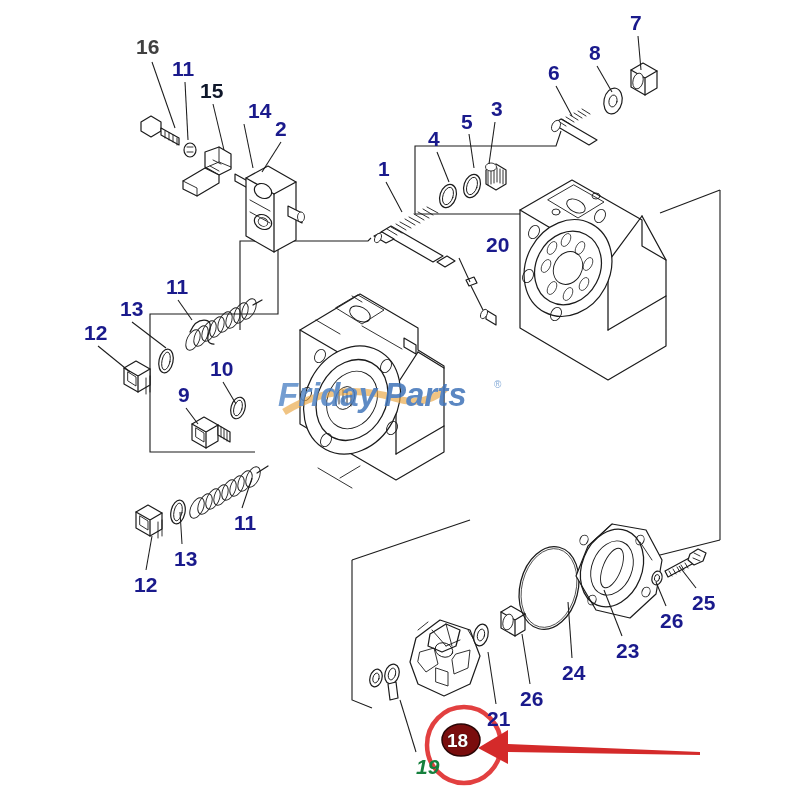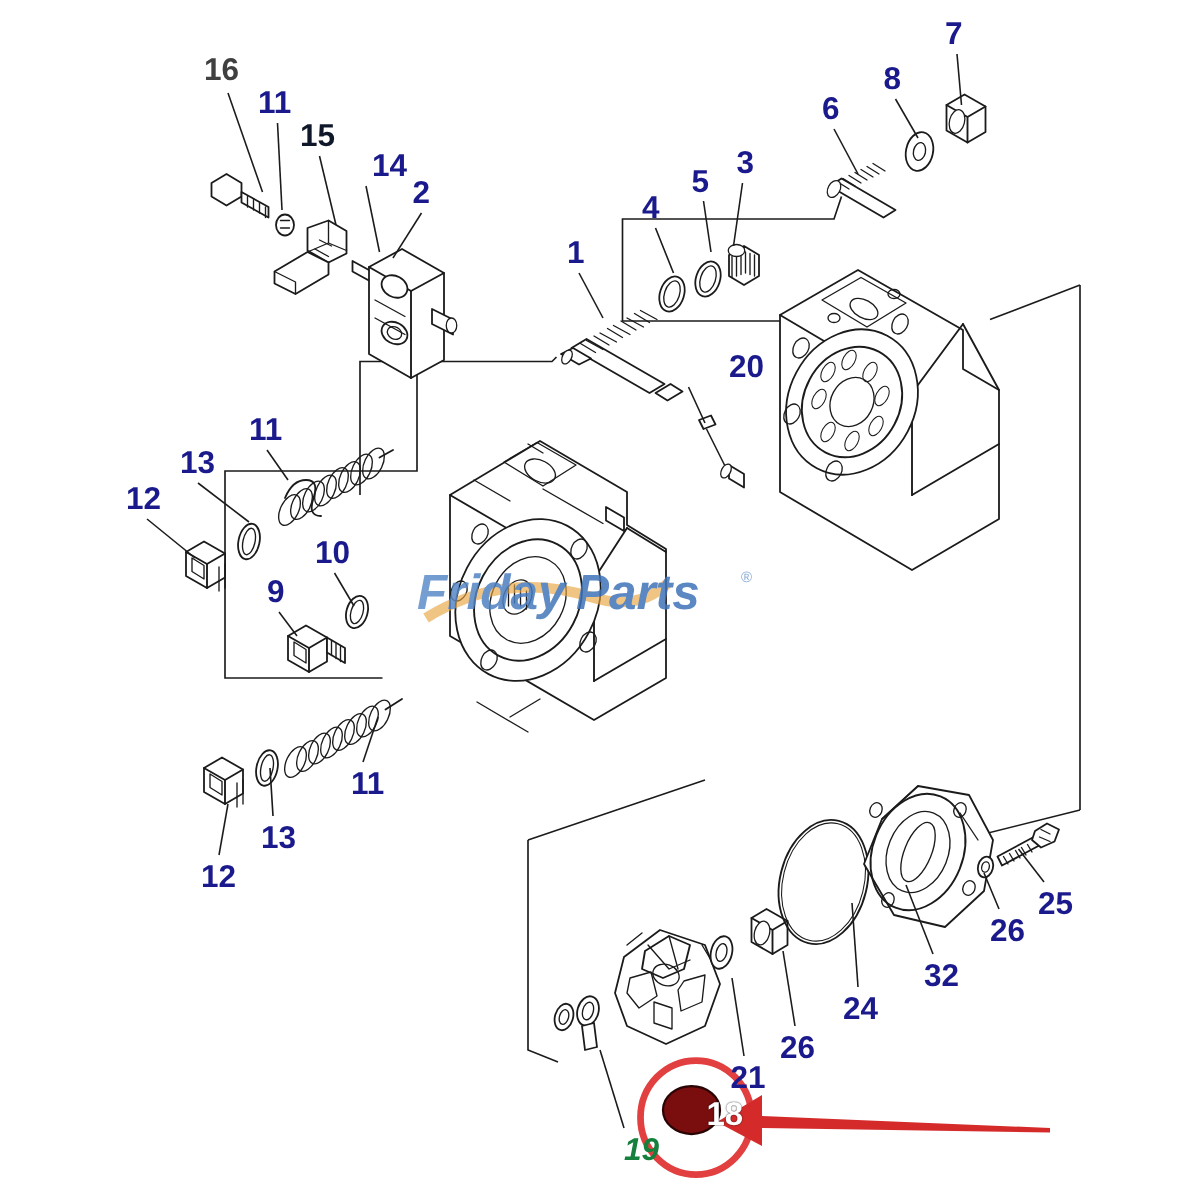--- a/index.html
+++ b/index.html
@@ -24,24 +24,23 @@
     position:absolute;
     left:276px;top:372px;
     width:232px;height:48px;
     pointer-events:none;
     opacity:.85;
   }
   #highlight-layer{position:absolute;left:0;top:0;width:800px;height:800px;pointer-events:none;}
   .badge-text{
     position:absolute;
     font-family:"Liberation Sans","DejaVu Sans",sans-serif;
-    font-weight:bold;font-size:22px;color:#ffffff;
+    font-weight:bold;font-size:19px;color:#ffffff;
     left:447px;top:730px;white-space:nowrap;
     text-shadow:0 0 1px #000;
-    margin-left:24px;
   }
 </style>
 </head>
 <body>
 
 <svg id="diagram" viewBox="0 0 800 800" xmlns="http://www.w3.org/2000/svg">
   <defs>
     <style>
       .ln{fill:none;stroke:#1b1b1b;stroke-width:1.25;stroke-linecap:round;stroke-linejoin:round;}
       .ln-t{fill:none;stroke:#1b1b1b;stroke-width:0.9;stroke-linecap:round;stroke-linejoin:round;}
@@ -420,15 +419,15 @@
 <div class="callout-label" style="left: 84px; top: 322px; color: rgb(26, 26, 140);">12</div>
 <div class="callout-label" style="left: 178px; top: 384px; color: rgb(26, 26, 140);">9</div>
 <div class="callout-label" style="left: 210px; top: 358px; color: rgb(26, 26, 140);">10</div>
 <div class="callout-label" style="left: 234px; top: 512px; color: rgb(26, 26, 140);">11</div>
 <div class="callout-label" style="left: 174px; top: 548px; color: rgb(26, 26, 140);">13</div>
 <div class="callout-label" style="left: 134px; top: 574px; color: rgb(26, 26, 140);">12</div>
 <div class="callout-label" style="left: 416px; top: 756px; color: #15803d; font-style: italic;">19</div>
 <div class="callout-label" style="left: 487px; top: 708px; color: rgb(26, 26, 140); text-align: right;">21</div>
 <div class="callout-label" style="left: 520px; top: 688px; color: rgb(26, 26, 140);">26</div>
 <div class="callout-label" style="left: 562px; top: 662px; color: rgb(26, 26, 140);">24</div>
-<div class="callout-label" style="left: 616px; top: 640px; color: rgb(26, 26, 140);">32</div>
+<div class="callout-label" style="left: 616px; top: 640px; color: rgb(26, 26, 140);">23</div>
 <div class="callout-label" style="left: 660px; top: 610px; color: rgb(26, 26, 140);">26</div>
 <div class="callout-label" style="left: 692px; top: 592px; color: rgb(26, 26, 140);">25</div>
 
 </body></html>

